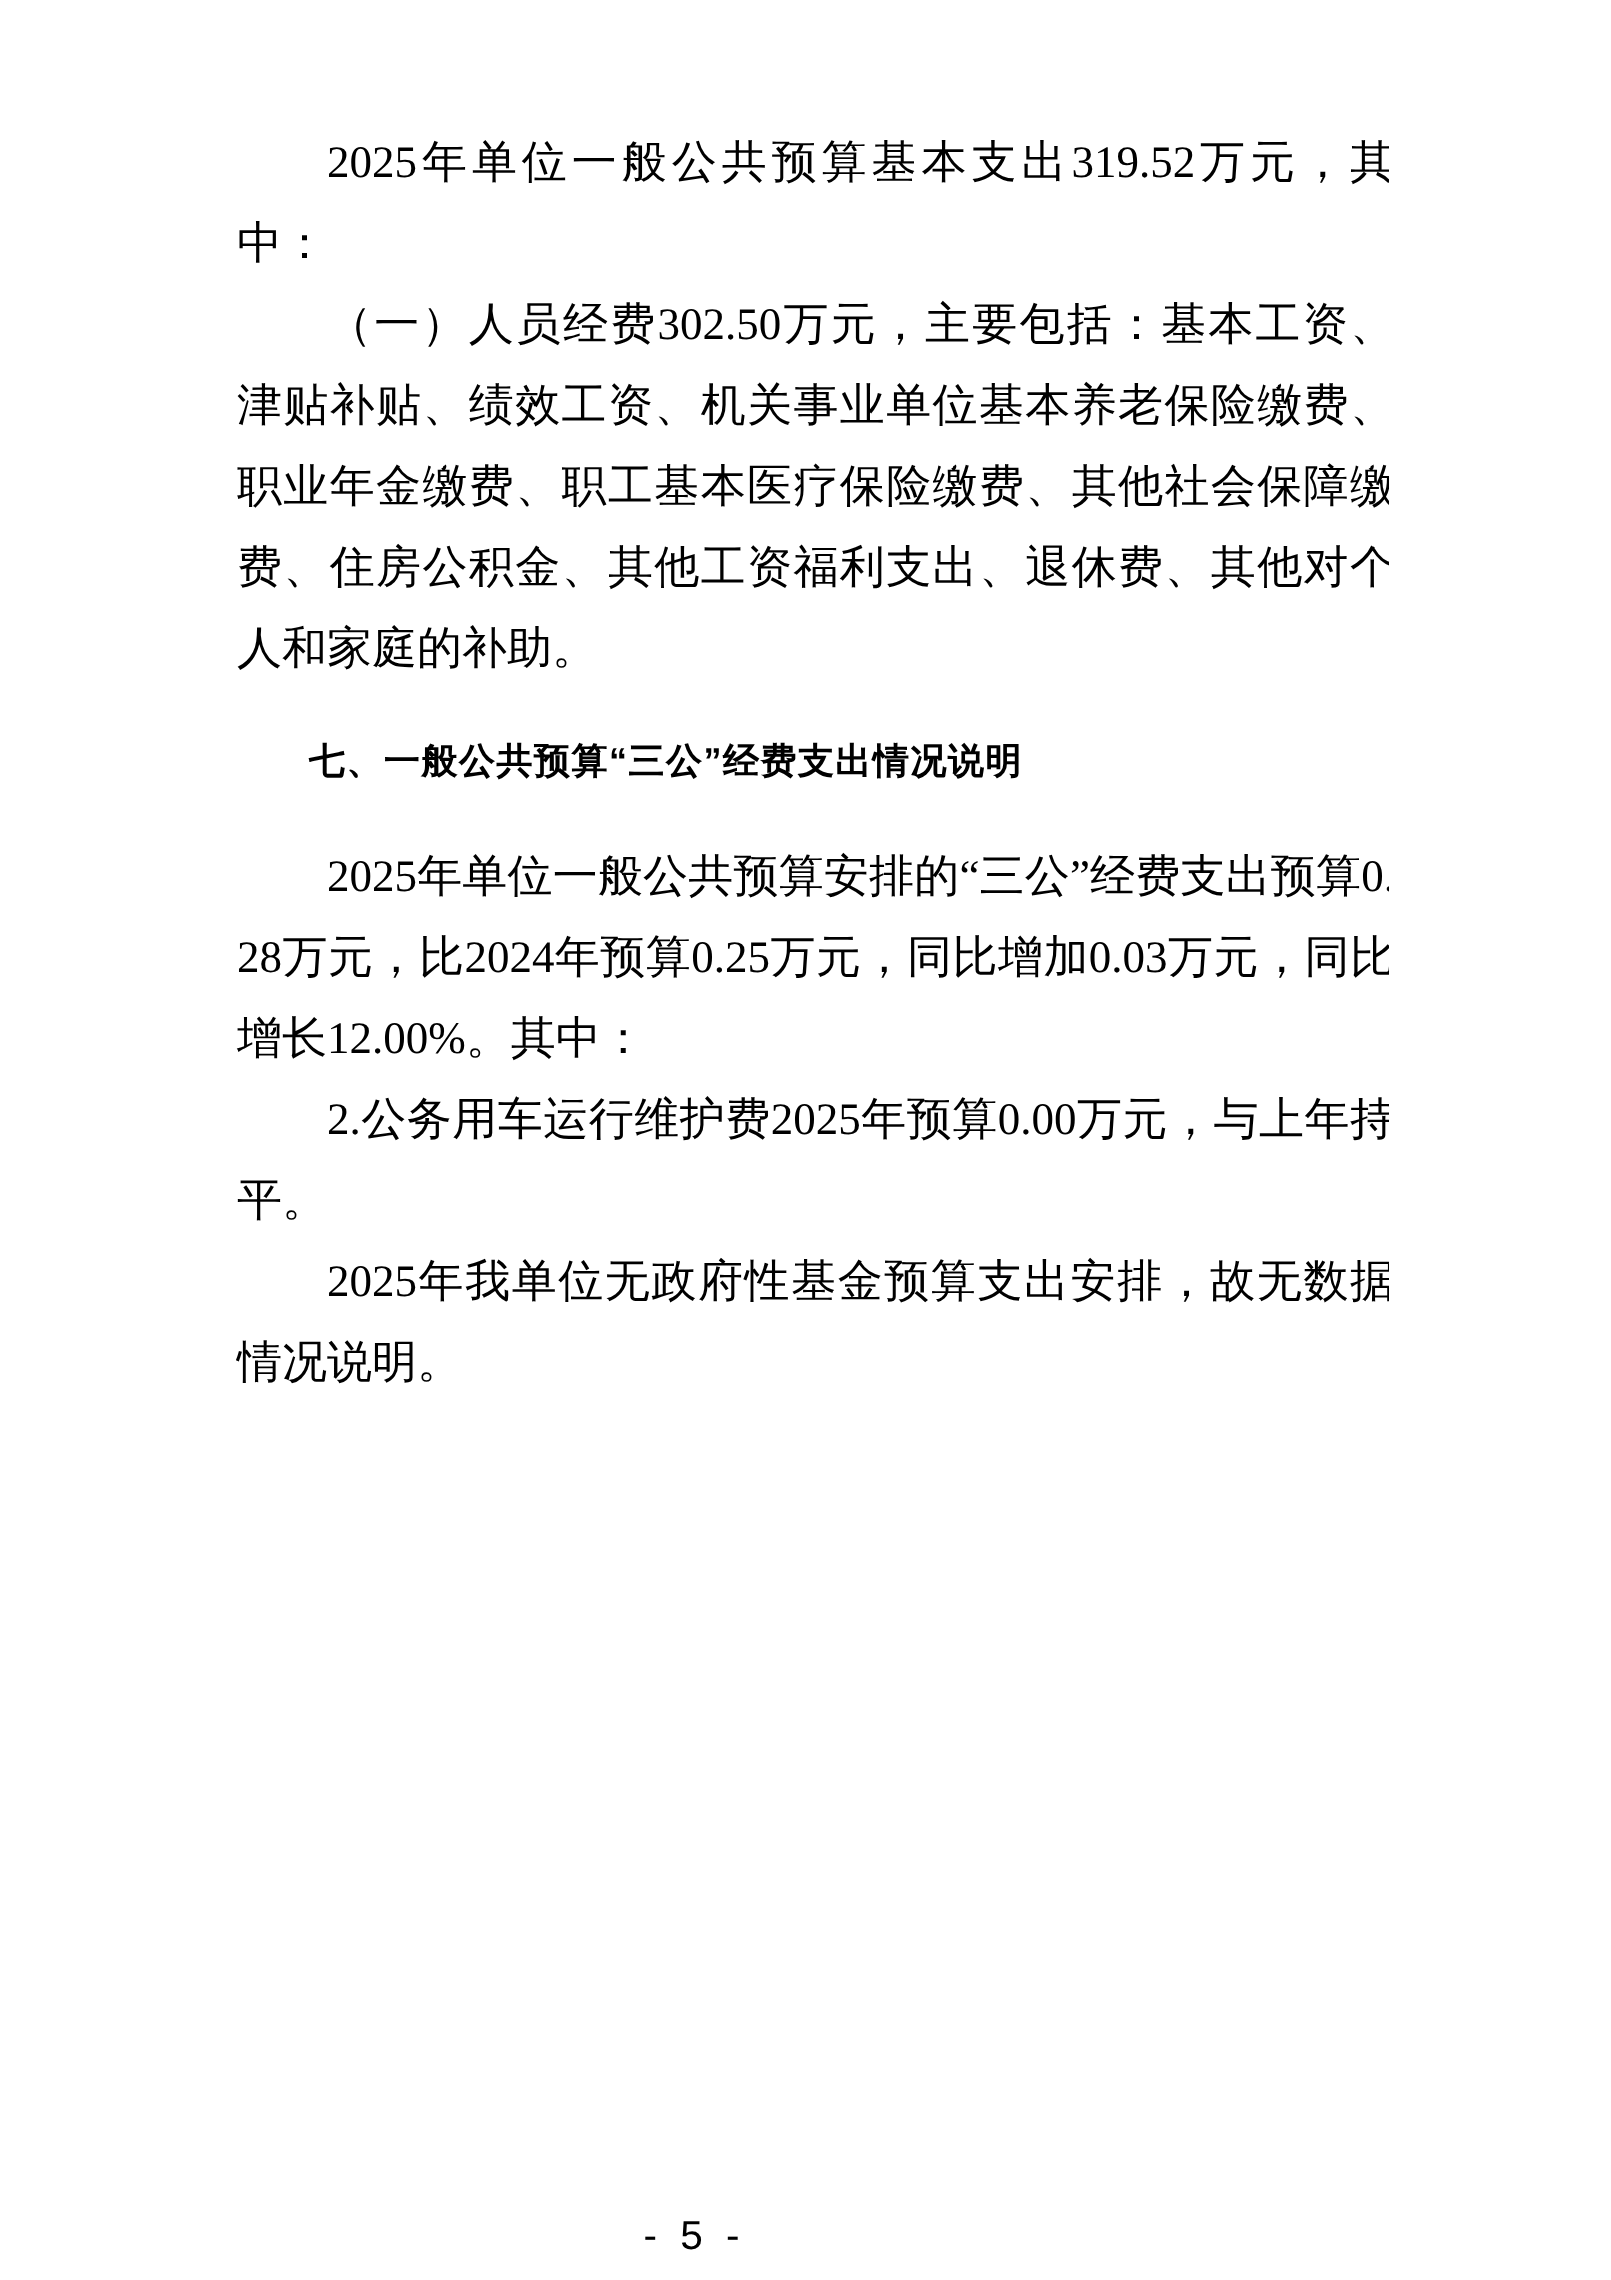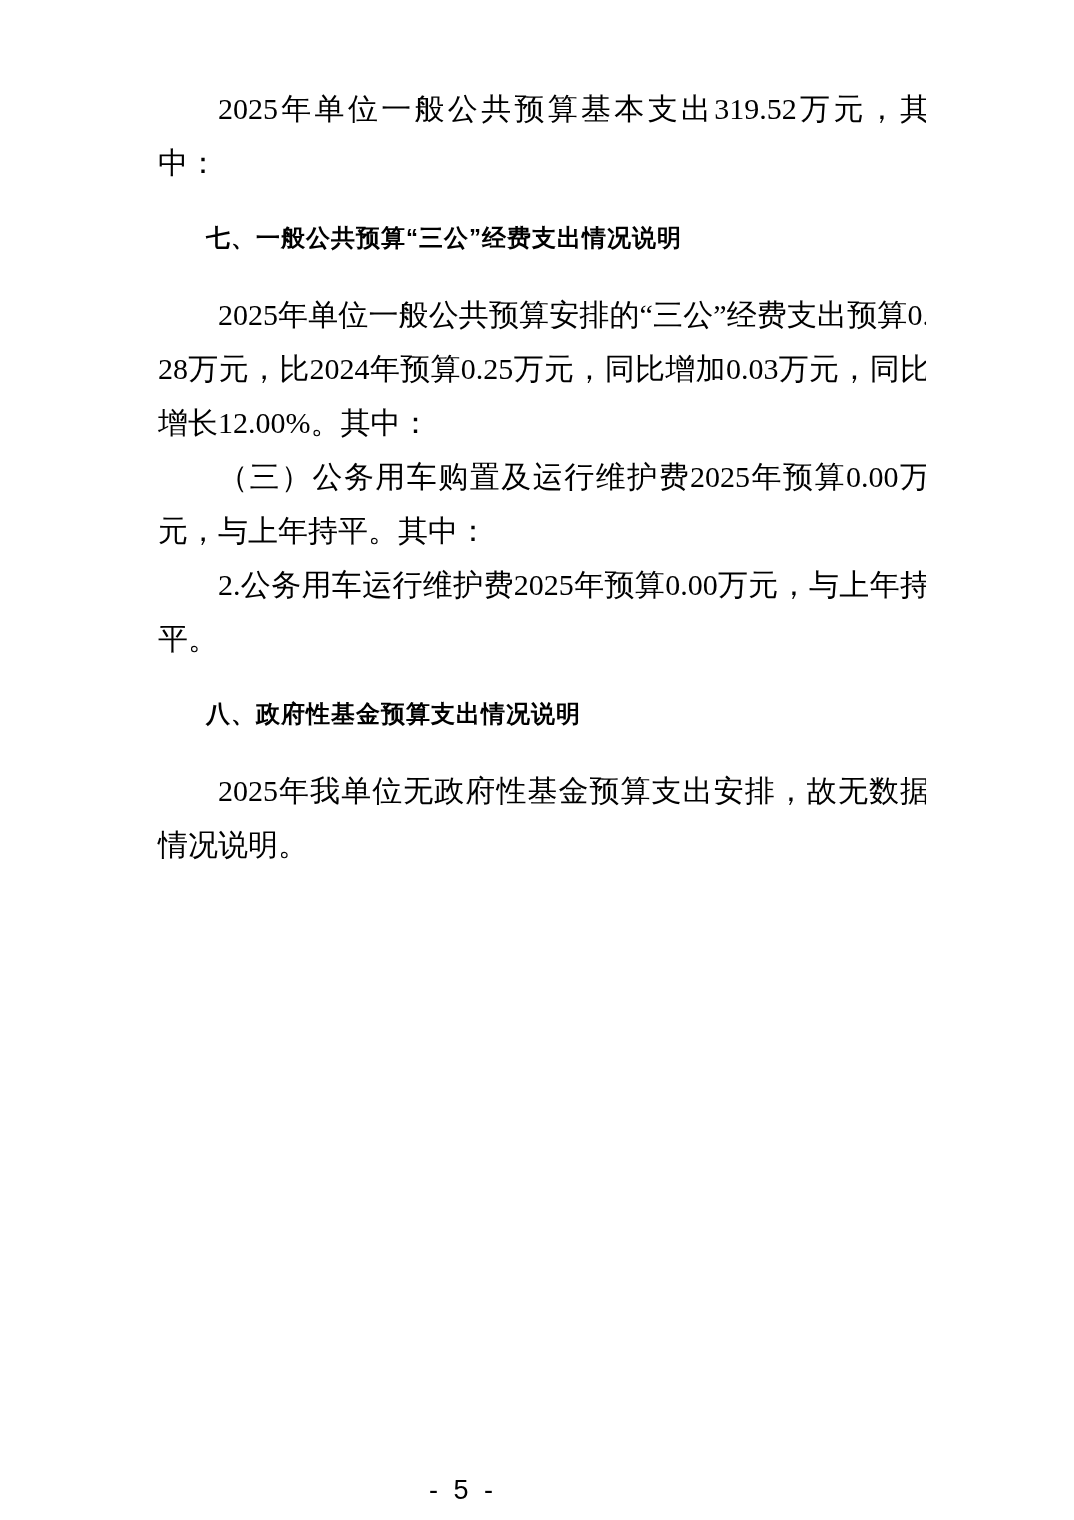--- a/index.html
+++ b/index.html
@@ -54,21 +54,20 @@
     color: #000000;
     letter-spacing: 4px;
   }
 </style>
 </head>
 <body>
 
 <div class="page">
   <div class="content">
     <p class="par">2025年单位一般公共预算基本支出319.52万元，其中：</p>
+    <p class="par">（一）人员经费302.50万元，主要包括：基本工资、津贴补贴、绩效工资、机关事业单位基本养老保险缴费、职业年金缴费、职工基本医疗保险缴费、其他社会保障缴费、住房公积金、其他工资福利支出、退休费、其他对个人和家庭的补助。</p>
     <h2 class="heading">七、一般公共预算“三公”经费支出情况说明</h2>
     <p class="par">2025年单位一般公共预算安排的“三公”经费支出预算0.28万元，比2024年预算0.25万元，同比增加0.03万元，同比增长12.00%。其中：</p>
-    <p class="par">（三）公务用车购置及运行维护费2025年预算0.00万元，与上年持平。其中：</p>
     <p class="par">2.公务用车运行维护费2025年预算0.00万元，与上年持平。</p>
-    <h2 class="heading">八、政府性基金预算支出情况说明</h2>
     <p class="par">2025年我单位无政府性基金预算支出安排，故无数据情况说明。</p>
   </div>
   <div class="footer">- 5 -</div>
 </div>
 
 </body></html>

